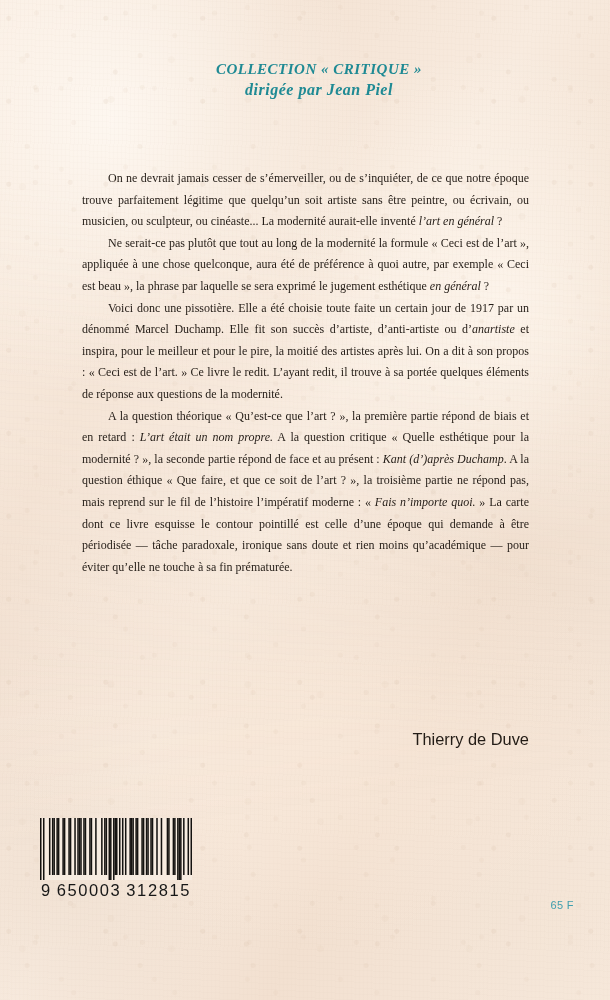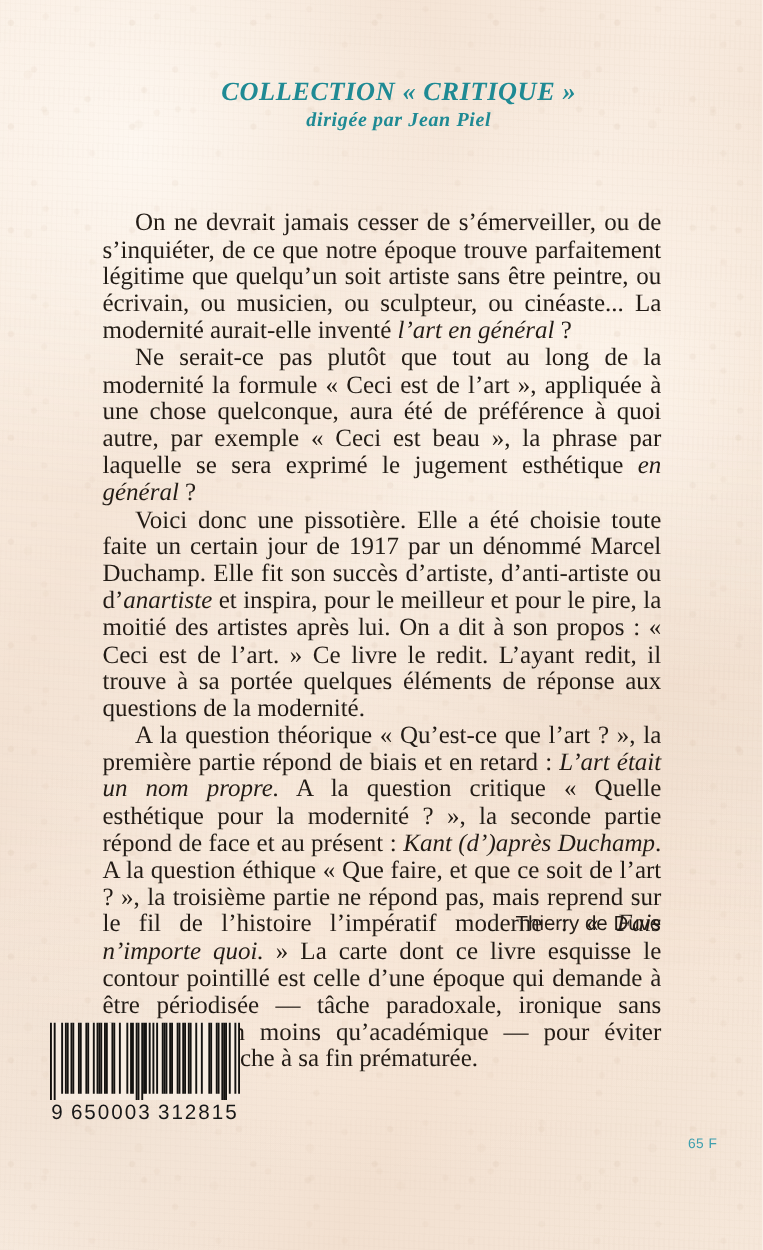--- a/index.html
+++ b/index.html
@@ -69,39 +69,39 @@
     text-align: center;
   }
   #collection-line, #director-line {
     font-family: "Liberation Serif", serif;
     font-style: italic;
     font-weight: bold;
     color: #1f8a94;
     letter-spacing: 0.5px;
     line-height: 1.30;
   }
-  #collection-line { font-size: 21px; padding-left: 28px; }
+  #collection-line { font-size: 15px; padding-left: 28px; }
   #director-line { font-size: 16px; padding-left: 28px; }
 
   #book-title {
     margin-top: 20px;
     font-family: "Liberation Serif", serif;
     font-size: 23px;
     letter-spacing: 1.3px;
     color: #3ba7bc;
     line-height: 1.2;
   }
 
   
   #blurb {
     left: 82px;
     top: 168px;
     width: 447px;
     font-family: "Liberation Serif", serif;
-    font-size: 20px;
+    font-size: 12px;
     line-height: 21.6px;
     color: #231c16;
     text-align: justify;
     text-justify: inter-word;
     hyphens: manual;
   }
   #blurb p {
     margin: 0;
     text-indent: 26px;
   }
@@ -174,21 +174,21 @@
     left: 0; right: 0;
     text-align: center;
     font-family: "Liberation Sans", sans-serif;
     font-size: 12.5px;
     color: #1a1a1a;
     letter-spacing: 0.2px;
   }
   #price-text {
     position: absolute;
     right: 36px;
-    top: 18px;
+    top: 8px;
     font-family: "Liberation Sans", sans-serif;
     font-size: 11px;
     color: #3e9fae;
     letter-spacing: 0.4px;
   }
 </style>
 </head>
 <body>
 
 <div id="cover">

